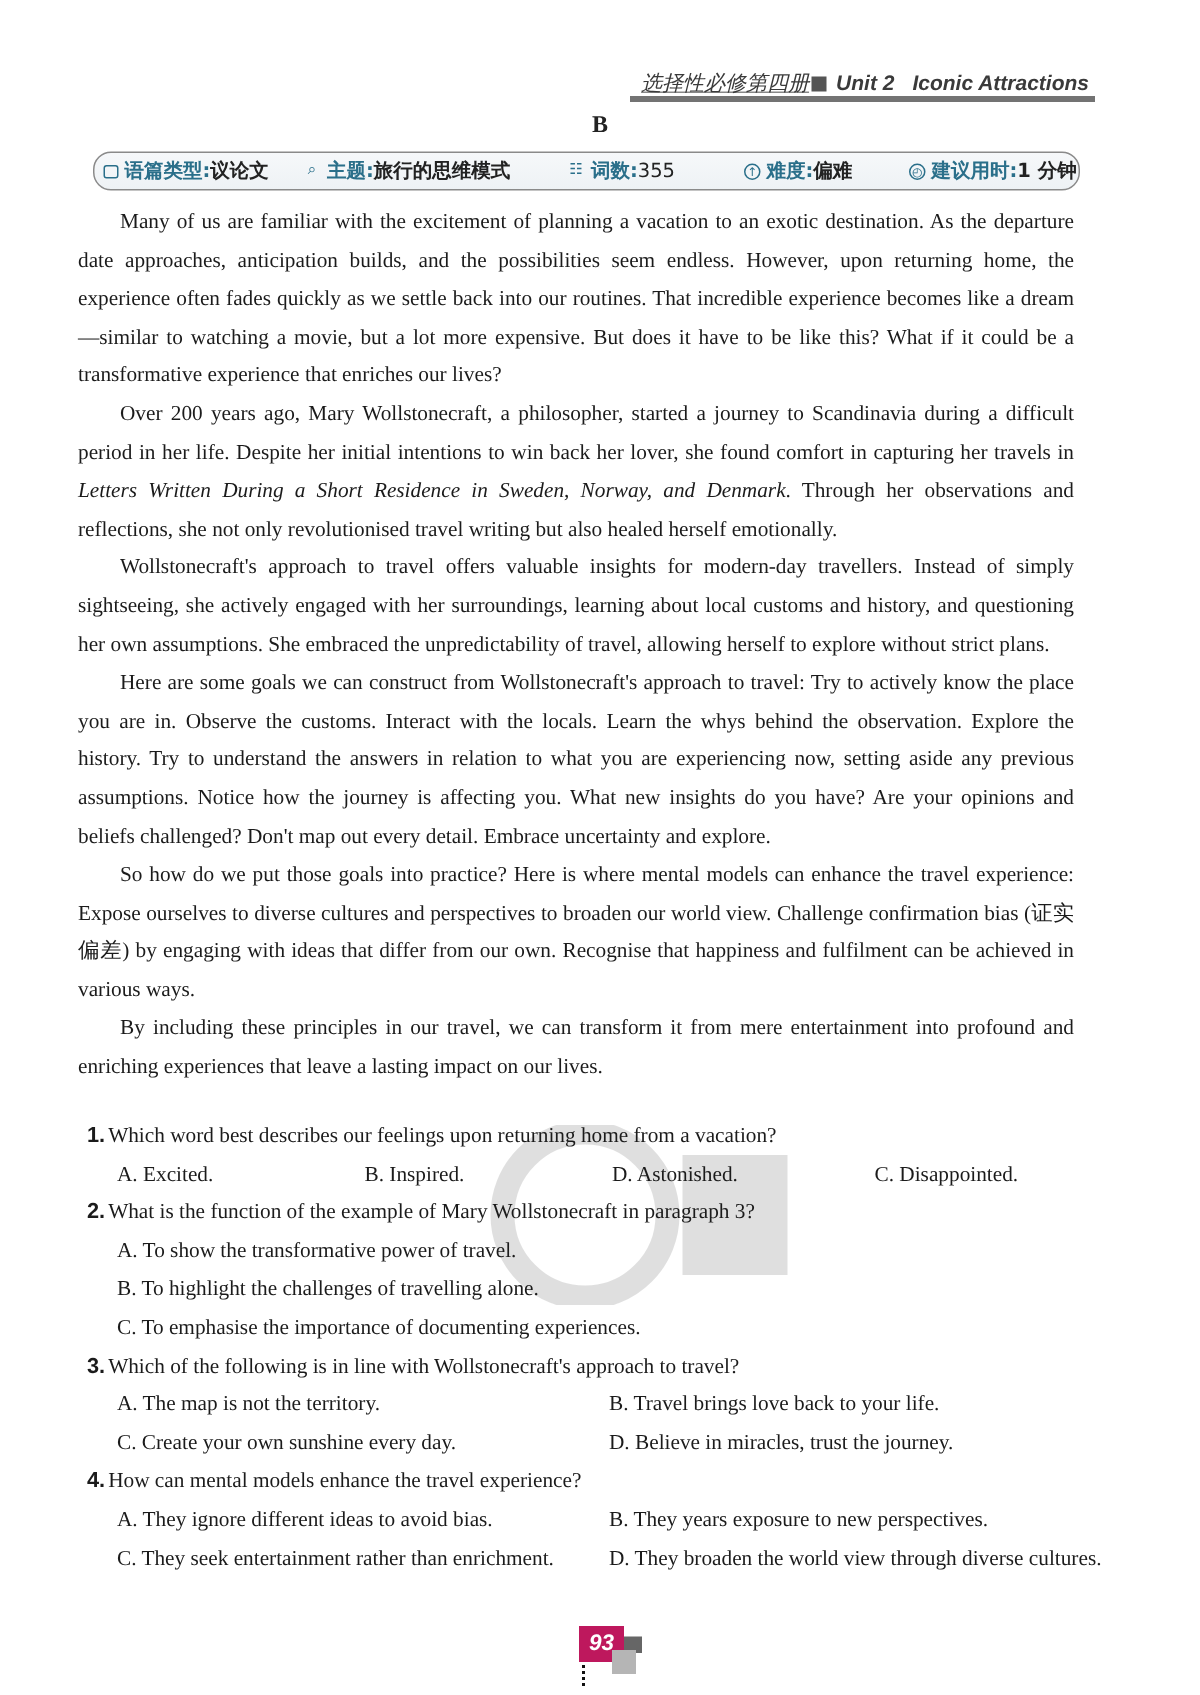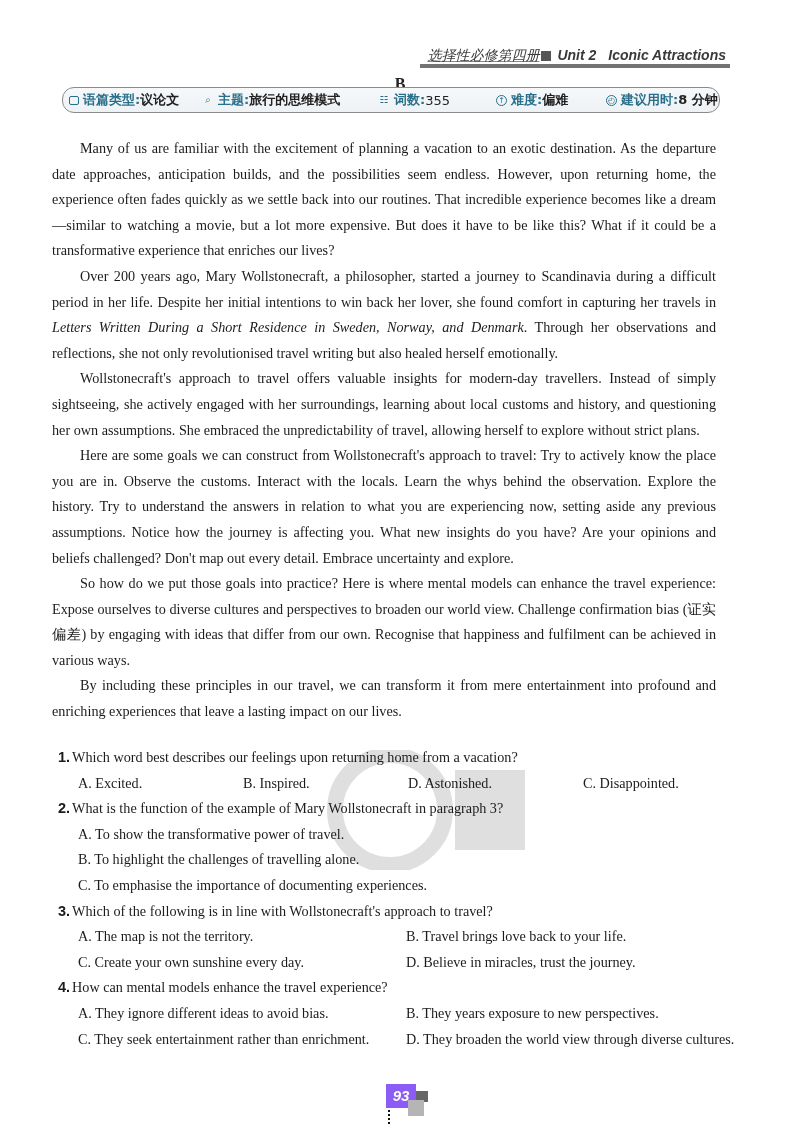--- a/index.html
+++ b/index.html
@@ -18,21 +18,21 @@
     .running-header .sq { display: inline-block; width: 10px; height: 10px; background: #555; margin: 0 4px 0 2px; vertical-align: -1px; }
     .running-header .unit { margin-left: 2px; }
     .running-header .gap { display: inline-block; width: 12px; }
 
     .section-letter {
       position: absolute; left: 0; width: 800px; top: 75px; text-align: center;
       font-family: "Liberation Serif", serif; font-weight: bold; font-size: 16px; color: #222;
     }
 
     .info-bar {
-      position: absolute; left: 62px; top: 87px; width: 658px; height: 26px;
+      position: absolute; left: 62px; top: 101px; width: 658px; height: 26px;
       border: 1px solid #8a8a8a; border-radius: 12px;
       background: linear-gradient(#f6f8fa, #eef2f5);
       display: flex; align-items: center;
       font-family: "DejaVu Sans", "Liberation Sans", sans-serif; font-size: 13px; font-weight: bold;
       padding-left: 6px;
     }
     .info-bar .item { display: flex; align-items: center; white-space: nowrap; }
     .info-bar .lbl { color: #2a6f8a; }
     .info-bar .val { color: #222; }
     .info-bar .ico { display: inline-block; width: 12px; height: 12px; margin-right: 4px; color: #2a6f8a; font-size: 10px; line-height: 12px; text-align: center; font-weight: normal; }
@@ -60,21 +60,21 @@
     .opts.two { display: grid; grid-template-columns: 328px 340px; }
     .opts.one { display: block; }
     .opt { white-space: nowrap; }
 
     .watermark {
       position: absolute; left: 300px; top: 750px; width: 240px; height: 120px;
       pointer-events: none; opacity: 0.18;
     }
 
     .page-num-block { position: absolute; left: 386px; top: 1084px; width: 60px; height: 40px; }
-    .page-num-block .dark { position: absolute; left: 0; top: 0; width: 30px; height: 24px; background: #8b5cf6; color: #fff; font-family: "Liberation Sans", sans-serif; font-style: italic; font-weight: bold; font-size: 15px; line-height: 24px; text-align: center; }
+    .page-num-block .dark { position: absolute; left: 0; top: 0; width: 30px; height: 24px; background: #be185d; color: #fff; font-family: "Liberation Sans", sans-serif; font-style: italic; font-weight: bold; font-size: 15px; line-height: 24px; text-align: center; }
     .page-num-block .mid { position: absolute; left: 30px; top: 7px; width: 12px; height: 11px; background: #666; }
     .page-num-block .light { position: absolute; left: 22px; top: 16px; width: 16px; height: 16px; background: #b5b5b5; }
     .page-num-block .dots { position: absolute; left: 2px; top: 26px; width: 2px; height: 14px; border-left: 2px dotted #111; }
   </style>
 </head>
 <body>
 
 <div class="running-header">
   <span class="book">选择性必修第四册</span><span class="sq"></span><span class="unit">Unit 2</span><span class="gap"></span><span>Iconic Attractions</span>
 </div>
@@ -98,21 +98,21 @@
     <span class="val" style="font-weight:normal">355</span>
   </div>
   <div class="item" style="width:110px">
     <span class="ico circle">↑</span>
     <span class="lbl">难度:</span>
     <span class="val">偏难</span>
   </div>
   <div class="item">
     <span class="ico circle">◴</span>
     <span class="lbl">建议用时:</span>
-    <span class="val">8 分钟</span>
+    <span class="val">1 分钟</span>
   </div>
 </div>
 
 <div class="passage">
   <p>Many of us are familiar with the excitement of planning a vacation to an exotic destination. As the departure date approaches, anticipation builds, and the possibilities seem endless. However, upon returning home, the experience often fades quickly as we settle back into our routines. That incredible experience becomes like a dream—similar to watching a movie, but a lot more expensive. But does it have to be like this? What if it could be a transformative experience that enriches our lives?</p>
   <p><span>Over 200 years ago, Mary Wollstonecraft, a philosopher, started a journey to Scandinavia during a difficult period in her life. Despite her initial intentions to win back her lover, she found comfort in capturing her travels in </span><em>Letters Written During a Short Residence in Sweden, Norway, and Denmark</em><span>. Through her observations and reflections, she not only revolutionised travel writing but also healed herself emotionally.</span></p>
   <p>Wollstonecraft's approach to travel offers valuable insights for modern-day travellers. Instead of simply sightseeing, she actively engaged with her surroundings, learning about local customs and history, and questioning her own assumptions. She embraced the unpredictability of travel, allowing herself to explore without strict plans.</p>
   <p>Here are some goals we can construct from Wollstonecraft's approach to travel: Try to actively know the place you are in. Observe the customs. Interact with the locals. Learn the whys behind the observation. Explore the history. Try to understand the answers in relation to what you are experiencing now, setting aside any previous assumptions. Notice how the journey is affecting you. What new insights do you have? Are your opinions and beliefs challenged? Don't map out every detail. Embrace uncertainty and explore.</p>
   <p>So how do we put those goals into practice? Here is where mental models can enhance the travel experience: Expose ourselves to diverse cultures and perspectives to broaden our world view. Challenge confirmation bias (证实偏差) by engaging with ideas that differ from our own. Recognise that happiness and fulfilment can be achieved in various ways.</p>
   <p>By including these principles in our travel, we can transform it from mere entertainment into profound and enriching experiences that leave a lasting impact on our lives.</p>

